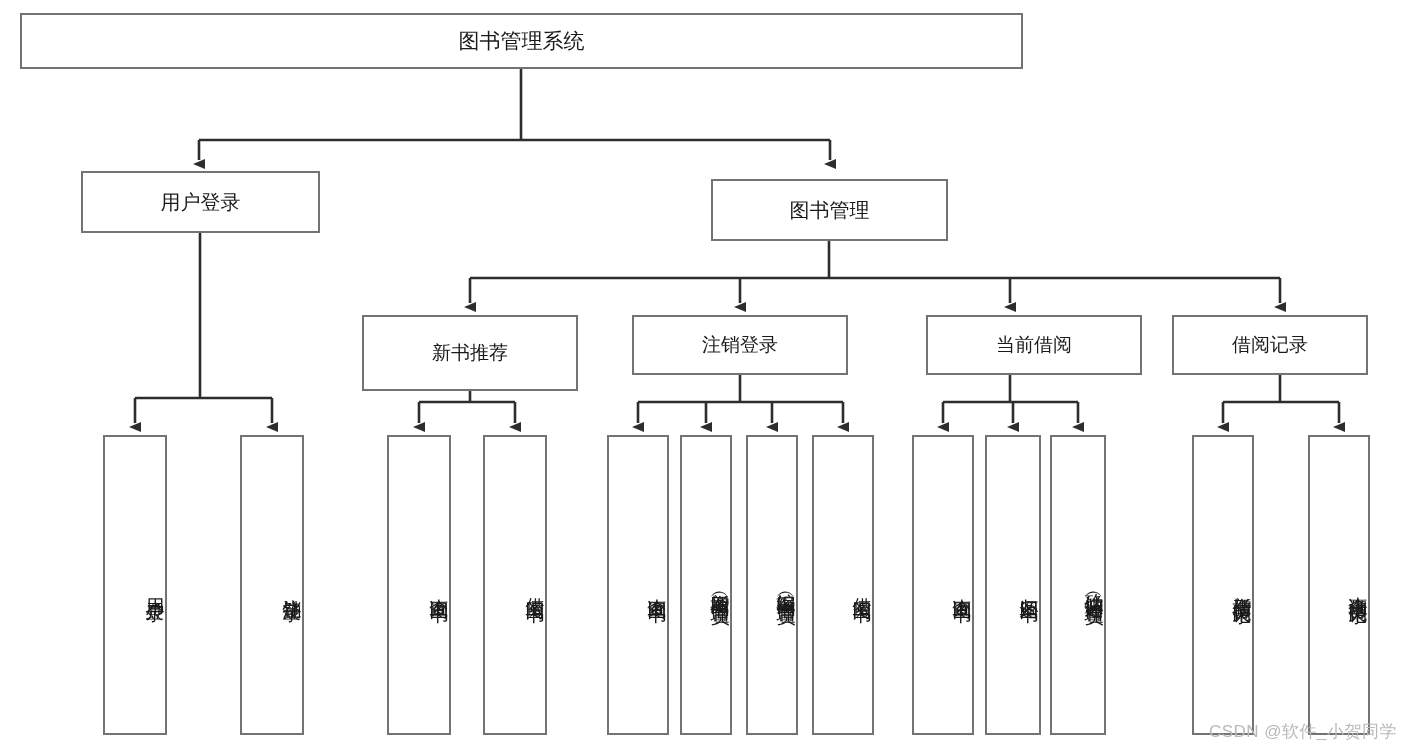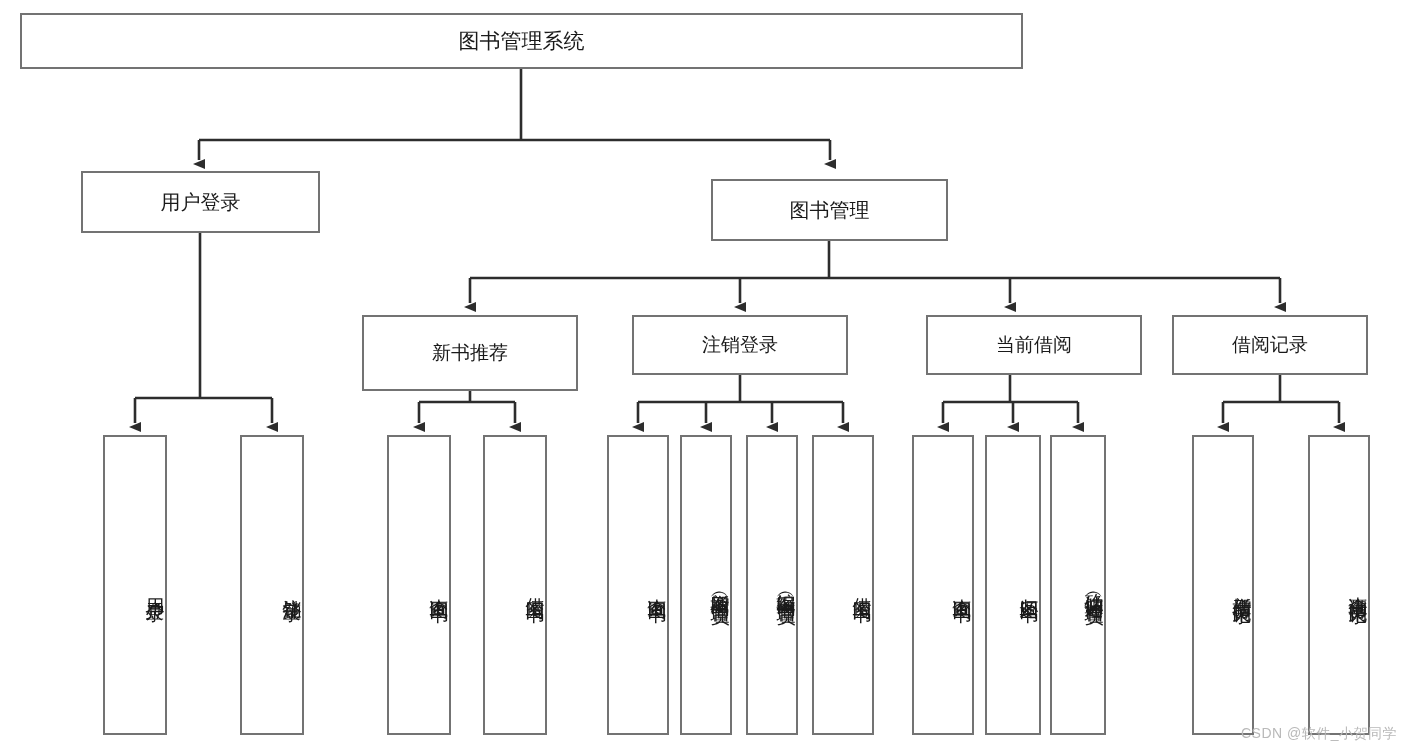--- a/index.html
+++ b/index.html
@@ -57,21 +57,21 @@
   .node.leaf .label {
     writing-mode: vertical-rl;
     text-orientation: upright;
     white-space: nowrap;
     line-height: 1.05;
   }
   .watermark {
     position: absolute;
     right: 8px;
     bottom: 4px;
-    font-size: 14px;
+    font-size: 17px;
     color: #b9b9b9;
     white-space: nowrap;
     letter-spacing: 0.5px;
   }
 </style>
 </head>
 <body>
 
 <div id="canvas">
 

